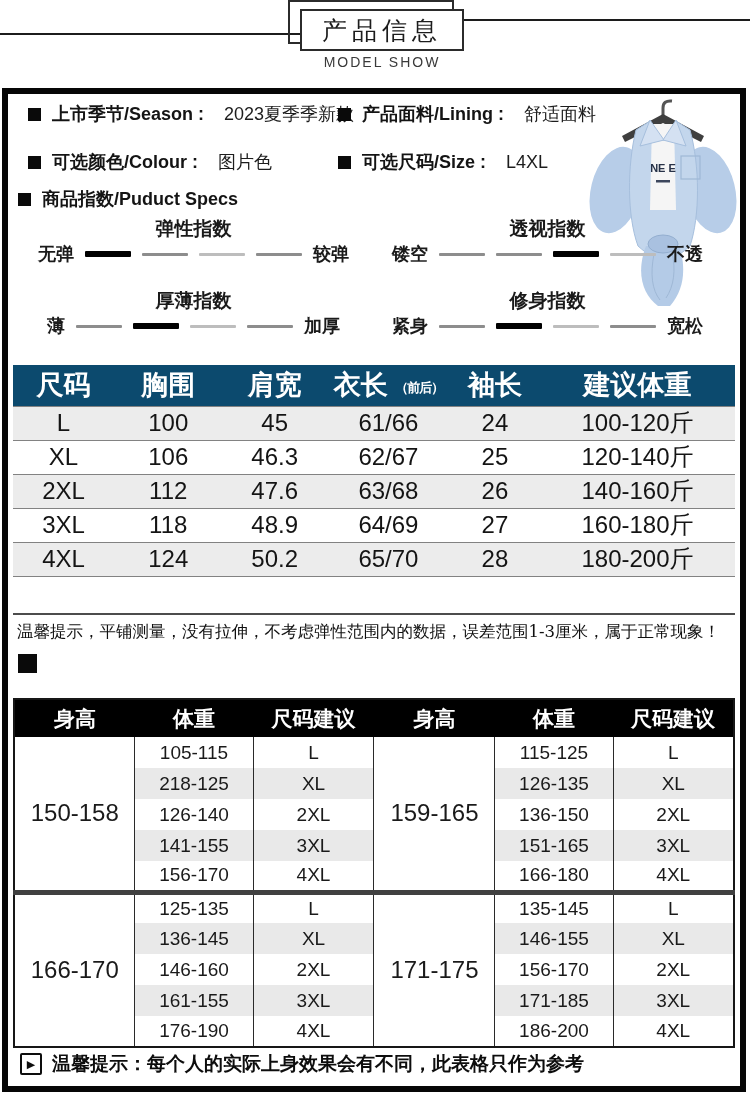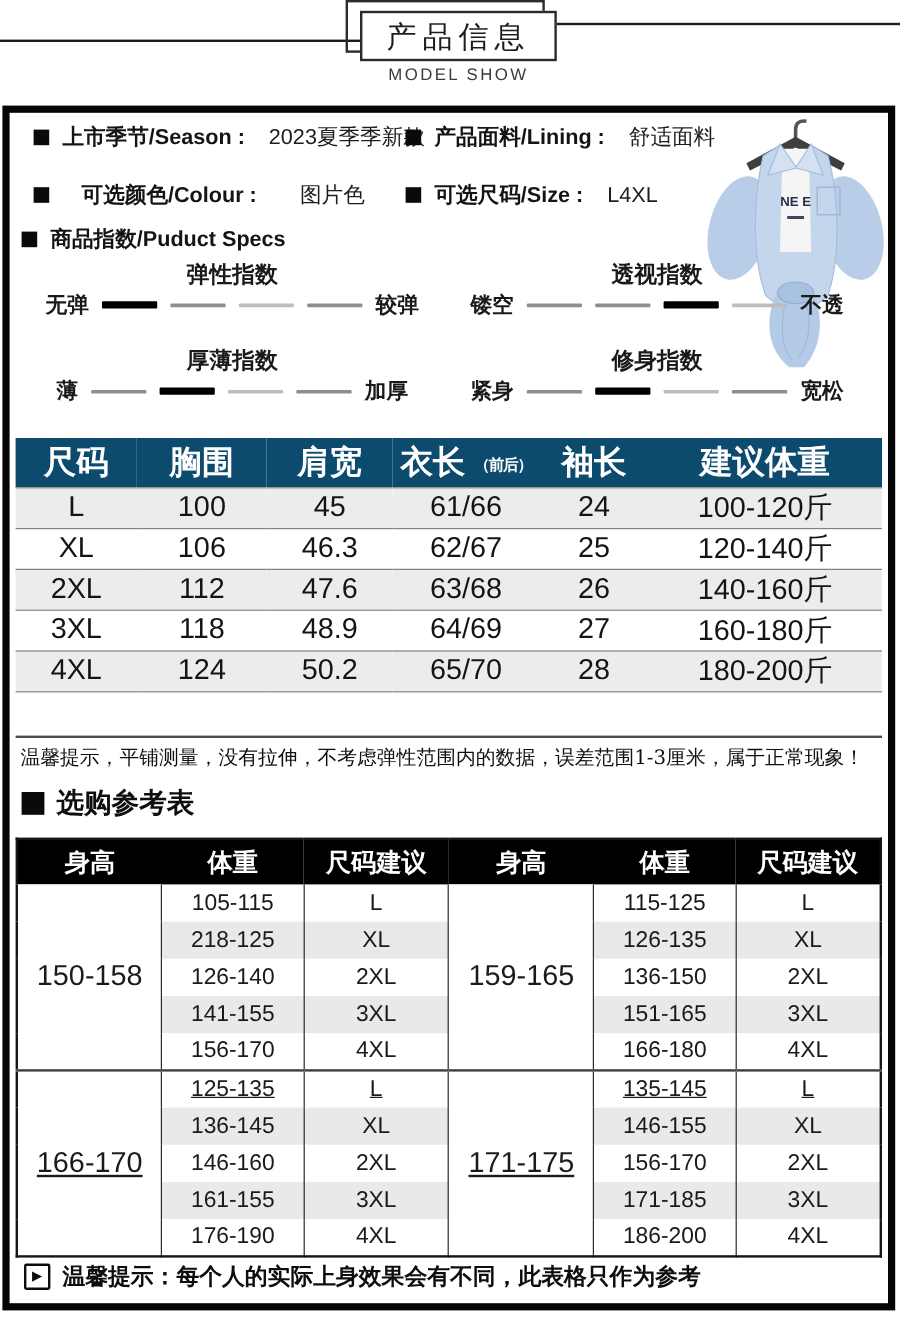--- a/index.html
+++ b/index.html
@@ -21,21 +21,21 @@
   
   .frame { position:absolute; left:2px; top:88px; width:744px; height:1004px;
     border:6px solid #060606; background:#fff; }
 
   
   .info-item { position:absolute; display:flex; align-items:center; font-size:18px; white-space:nowrap; z-index:2; }
   .sq { display:inline-block; width:13px; height:13px; background:#0a0a0a; margin-right:11px; flex:none; }
   .info-label { font-weight:bold; color:#141414; }
   .info-value { font-weight:normal; color:#1d1d1d; margin-left:20px; }
   .i-r1l { left:20px; top:8px; }  .i-r1r { left:330px; top:8px; }
-  .i-r2l { left:20px; top:56px;gap:16px; } .i-r2r { left:330px; top:56px; }
+  .i-r2l { left:20px; top:56px; } .i-r2r { left:330px; top:56px; }
   .i-r3  { left:10px; top:93px; }
 
   
   .shirt { position:absolute; right:0; top:0; width:154px; height:232px; z-index:1; }
 
   
   .ind { position:absolute; width:335px; z-index:2; }
   .ind .ind-title { text-align:center; font-size:19px; font-weight:bold; color:#1a1a1a; }
   .ind .slider { display:flex; align-items:center; justify-content:center; margin-top:0; gap:11px; }
   .ind .end-label { font-size:18px; font-weight:bold; color:#1a1a1a; white-space:nowrap; }
@@ -66,21 +66,21 @@
   .section-title .txt { font-size:23px; font-weight:bold; color:#0e0e0e; }
 
   
   .ref-table-wrap { position:absolute; left:5px; top:604px; width:722px; }
   .ref-table { border:2px solid #161616; }
   .ref-table th { background:#000; color:#fff; font-size:21px; font-weight:bold; height:38px; text-align:center; }
   .ref-table td { font-size:19px; color:#1a1a1a; height:31px; text-align:center;
     border-left:1.5px solid #2a2a2a; border-right:1.5px solid #2a2a2a; white-space:nowrap; }
   .ref-table td.height-cell { font-size:24px; background:#fff; }
   .ref-table tr.alt td { background:#e9e9e9; }
-  .ref-table tr.band-start td { border-top:2px solid #404040;text-decoration:underline; }
+  .ref-table tr.band-start td { border-top:5px solid #404040; }
 
   
   .footer-note { position:absolute; left:12px; top:957px; display:flex; align-items:center; z-index:2; }
   .play-box { width:22px; height:22px; border:2.5px solid #0d0d0d; border-radius:2px;
     display:flex; align-items:center; justify-content:center; margin-right:10px; flex:none; }
   .play-glyph { font-size:11px; color:#0d0d0d; line-height:1; }
   .footer-note .txt { font-size:19px; font-weight:bold; color:#0d0d0d; white-space:nowrap; }
 </style>
 </head>
 <body>
@@ -246,21 +246,20 @@
               <td>180-200斤</td>
           </tr>
         </tbody>
       </table>
     </div>
 
     <div class="divider"></div>
     <div class="measure-note">温馨提示，平铺测量，没有拉伸，不考虑弹性范围内的数据，误差范围1-3厘米，属于正常现象！</div>
     <div class="section-title">
       <span class="sq2"></span>
-      <span class="txt">选购参考表</span>
     </div>
 
     <div class="ref-table-wrap">
       <table class="ref-table">
         <colgroup>
           <col style="width:16.8%">
             <col style="width:16.4%">
             <col style="width:16.8%">
           <col style="width:16.8%">
             <col style="width:16.4%">

